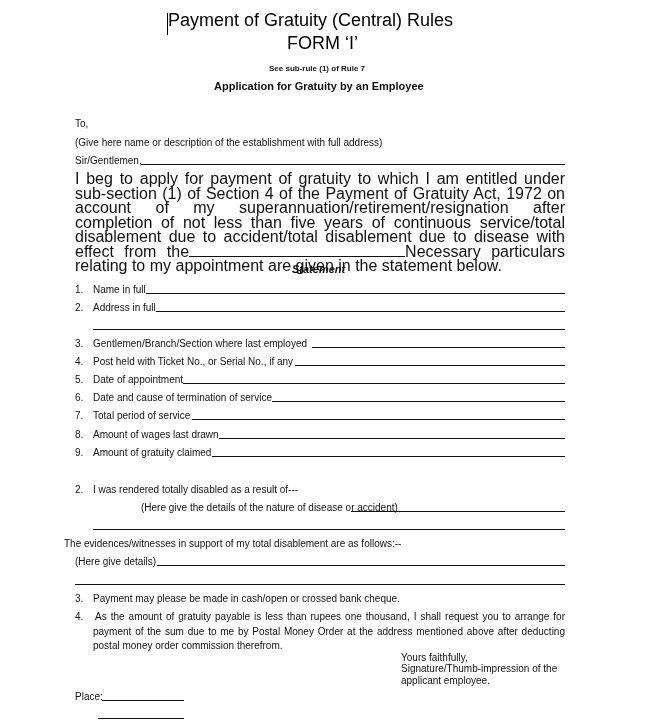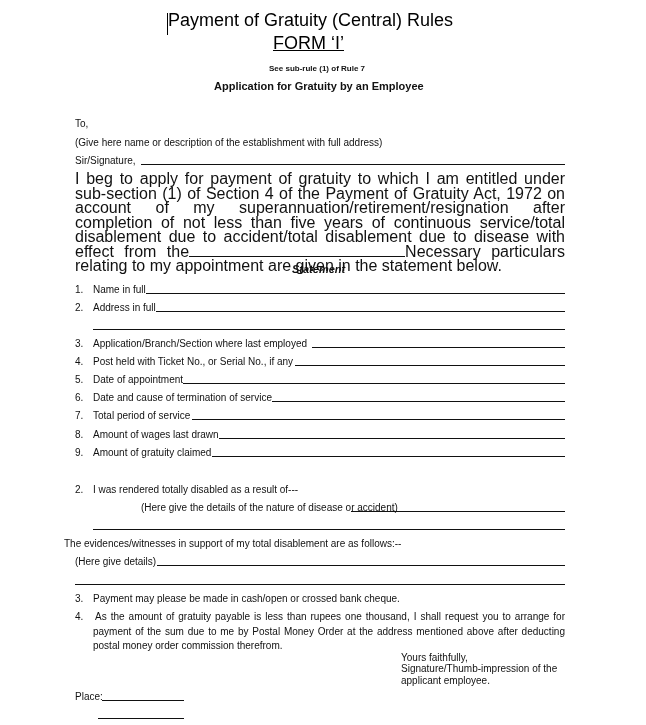--- a/index.html
+++ b/index.html
@@ -12,46 +12,46 @@
   .cursor { position:absolute; left:167px; top:13px; width:1px; height:22px; background:#000; }
   .para { position:absolute; left:75px; width:490px; font-size:16px; line-height:14.5px; text-align:justify; }
   .para .fill { display:inline-block; width:216px; border-bottom:1px solid #111; height:9px; vertical-align:baseline; }
   .num { position:absolute; font-size:10px; line-height:12px; }
 </style>
 </head>
 <body>
 
 <div class="cursor"></div>
 <div class="abs title" style="left:168px; top:10px;">Payment of Gratuity (Central) Rules</div>
-<div class="abs title" style="left:273px; top:33px;text-decoration:underline;">FORM ‘I’</div>
+<div class="abs title" style="left:287px; top:33px;">FORM ‘I’</div>
 <div class="abs" style="left:269px; top:64px; font-size:8px;font-weight:bold;">See sub-rule (1) of Rule 7</div>
 <div class="abs" style="left:214px; top:80px; font-size:11px; font-weight:bold;">Application for Gratuity by an Employee</div>
 
 <div class="abs t" style="left:75px; top:118px;">To,</div>
 <div class="abs t" style="left:75px; top:137px;">(Give here name or description of the establishment with full address)</div>
-<div class="abs t" style="left:75px; top:155px;">Sir/Signature,</div>
+<div class="abs t" style="left:75px; top:155px;">Sir/Gentlemen,</div>
 <div class="ul" style="left:141px; top:164px; width:424px;"></div>
 
 <div class="para" style="top:172px;">
   <span>I beg to apply for payment of gratuity to which I am entitled under sub-section (1) of Section 4 of the Payment of Gratuity Act, 1972 on account of my superannuation/retirement/resignation after completion of not less than five years of continuous service/total disablement due to accident/total disablement due to disease with effect from the</span><span class="fill"></span><span>Necessary particulars relating to my appointment are given in the statement below.</span>
 </div>
 
 <div class="abs" style="left:292px; top:263px; font-size:11px; font-weight:bold; font-style:italic;">Statement</div>
 
 <div class="num" style="left:75px; top:284px;">1.</div>
 <div class="abs t" style="left:93px; top:284px;">Name in full</div>
 <div class="ul" style="left:146px; top:293px; width:419px;"></div>
 
 <div class="num" style="left:75px; top:302px;">2.</div>
 <div class="abs t" style="left:93px; top:302px;">Address in full</div>
 <div class="ul" style="left:156px; top:311px; width:409px;"></div>
 <div class="ul" style="left:93px; top:329px; width:472px;"></div>
 
 <div class="num" style="left:75px; top:338px;">3.</div>
-<div class="abs t" style="left:93px; top:338px;">Application/Branch/Section where last employed</div>
+<div class="abs t" style="left:93px; top:338px;">Gentlemen/Branch/Section where last employed</div>
 <div class="ul" style="left:312px; top:347px; width:253px;"></div>
 
 <div class="num" style="left:75px; top:356px;">4.</div>
 <div class="abs t" style="left:93px; top:356px;">Post held with Ticket No., or Serial No., if any</div>
 <div class="ul" style="left:295px; top:365px; width:270px;"></div>
 
 <div class="num" style="left:75px; top:374px;">5.</div>
 <div class="abs t" style="left:93px; top:374px;">Date of appointment</div>
 <div class="ul" style="left:183px; top:383px; width:382px;"></div>
 

